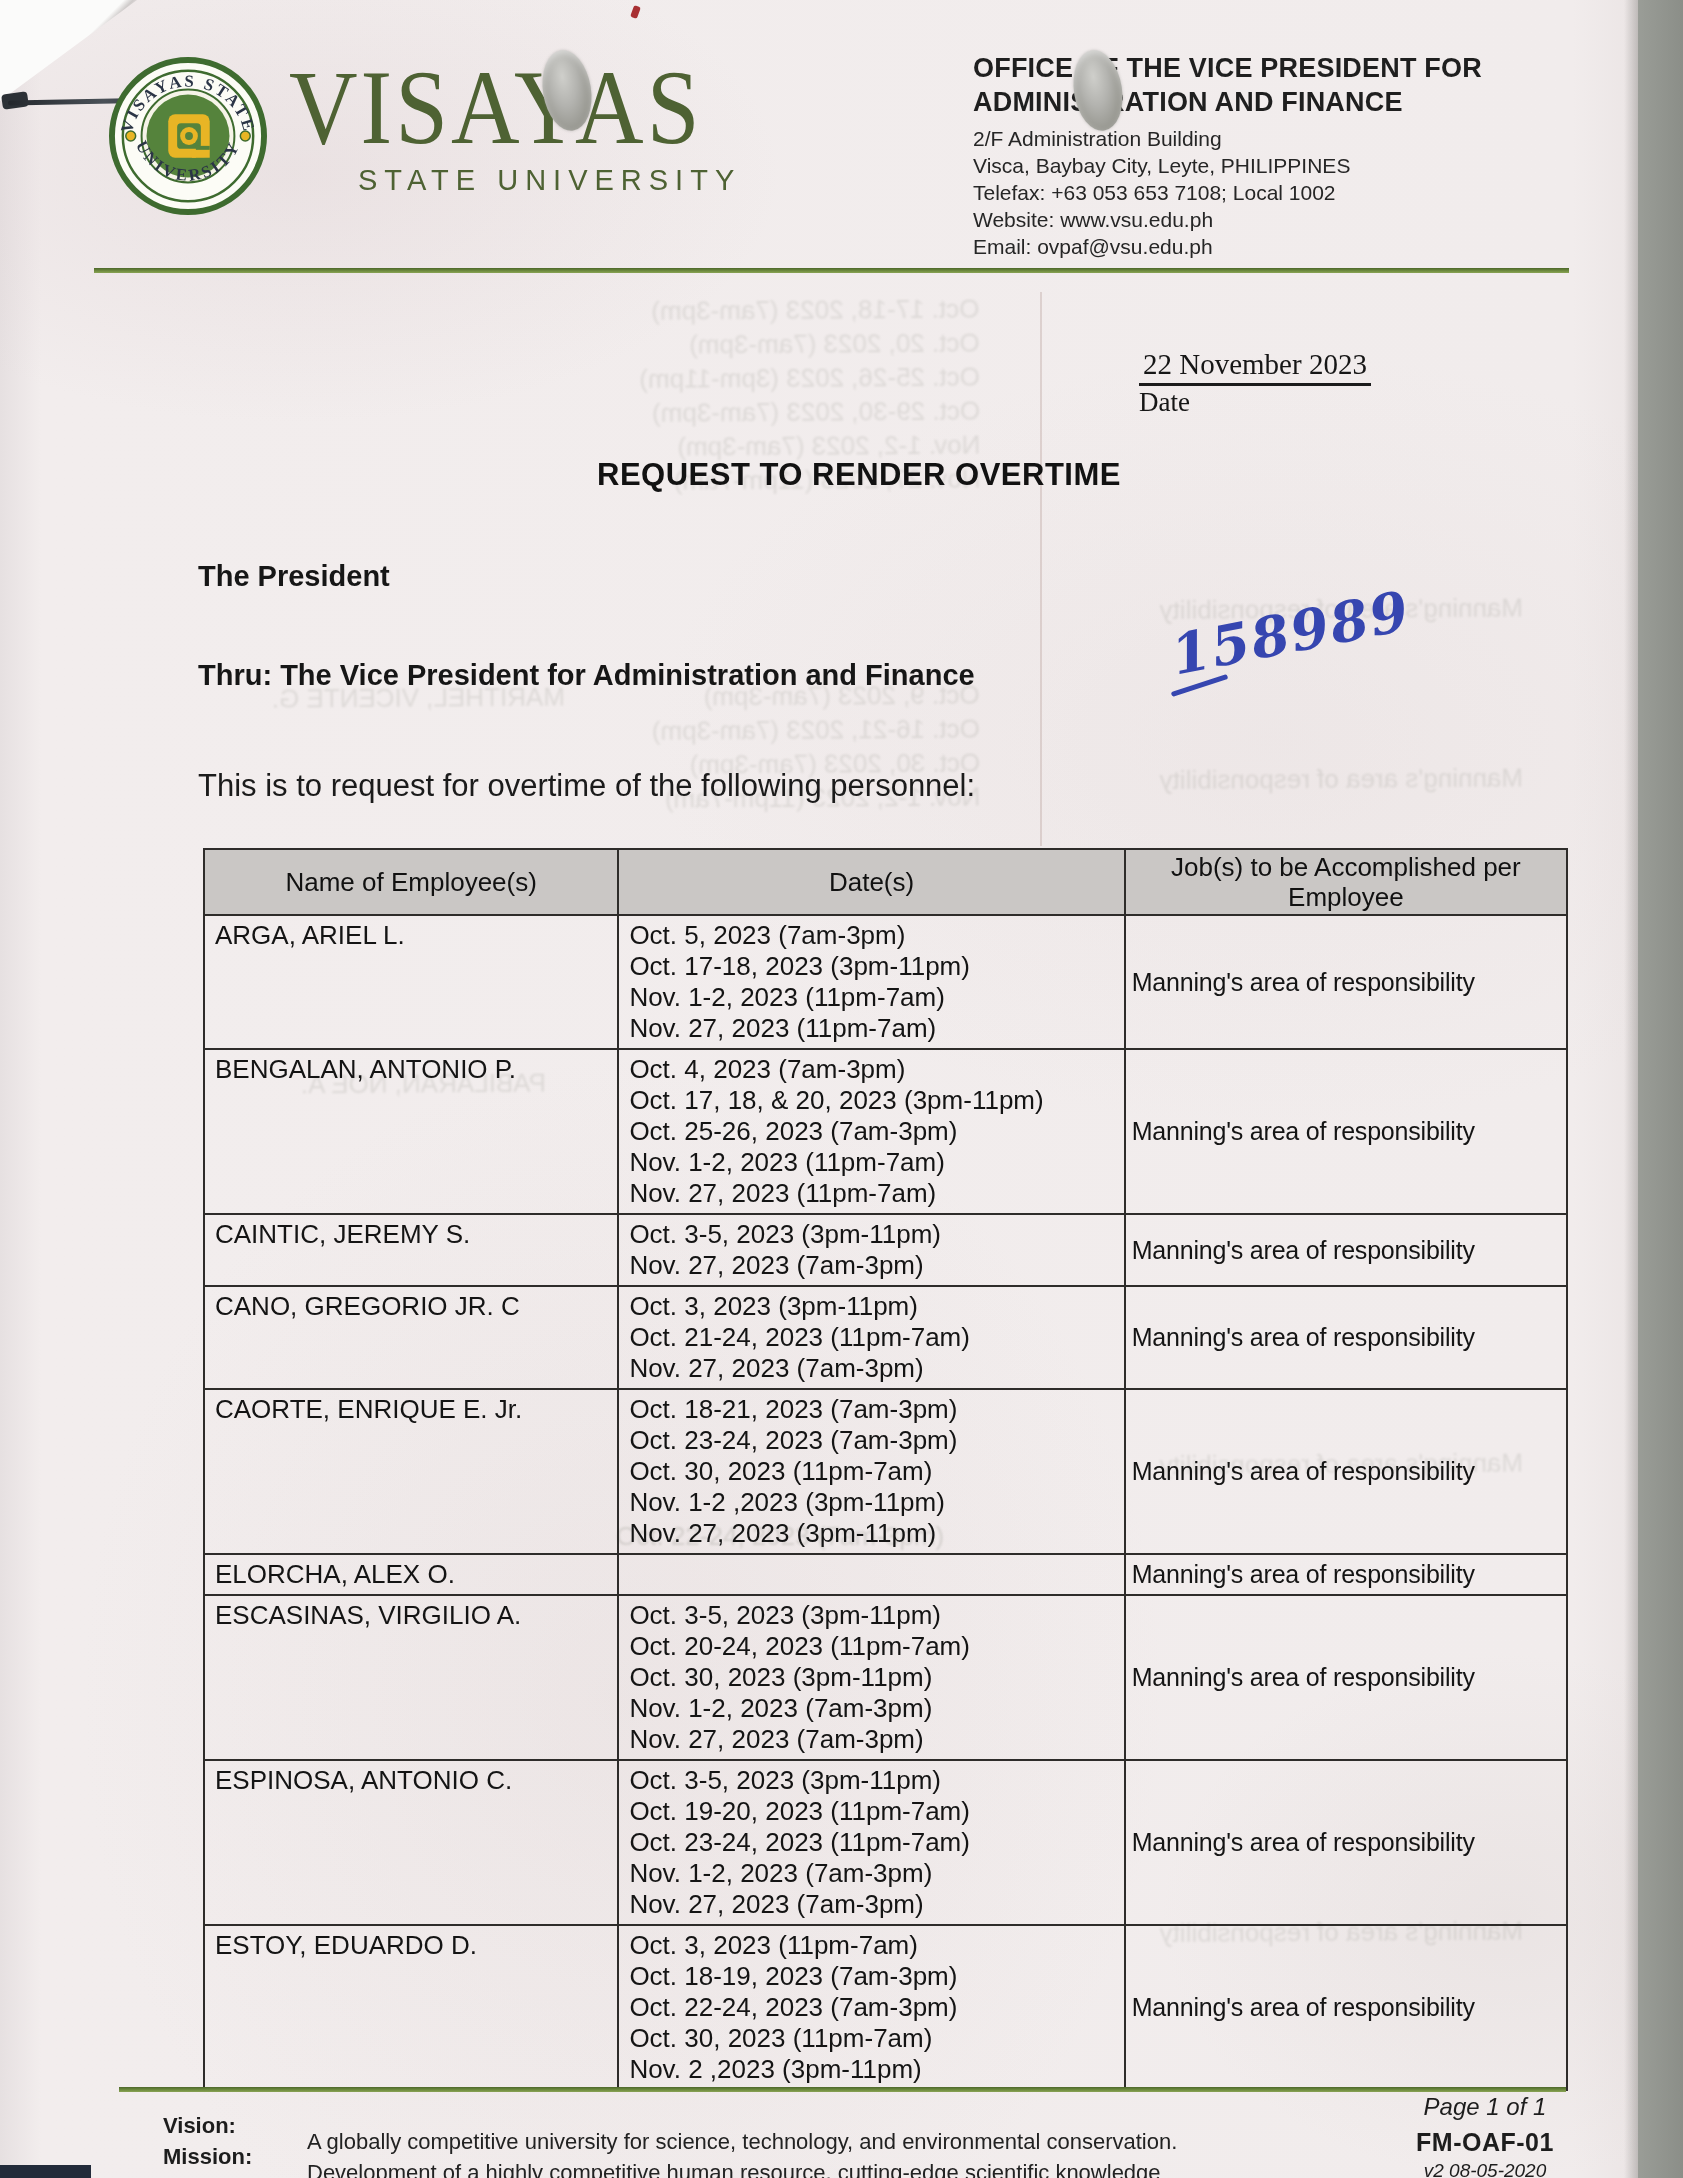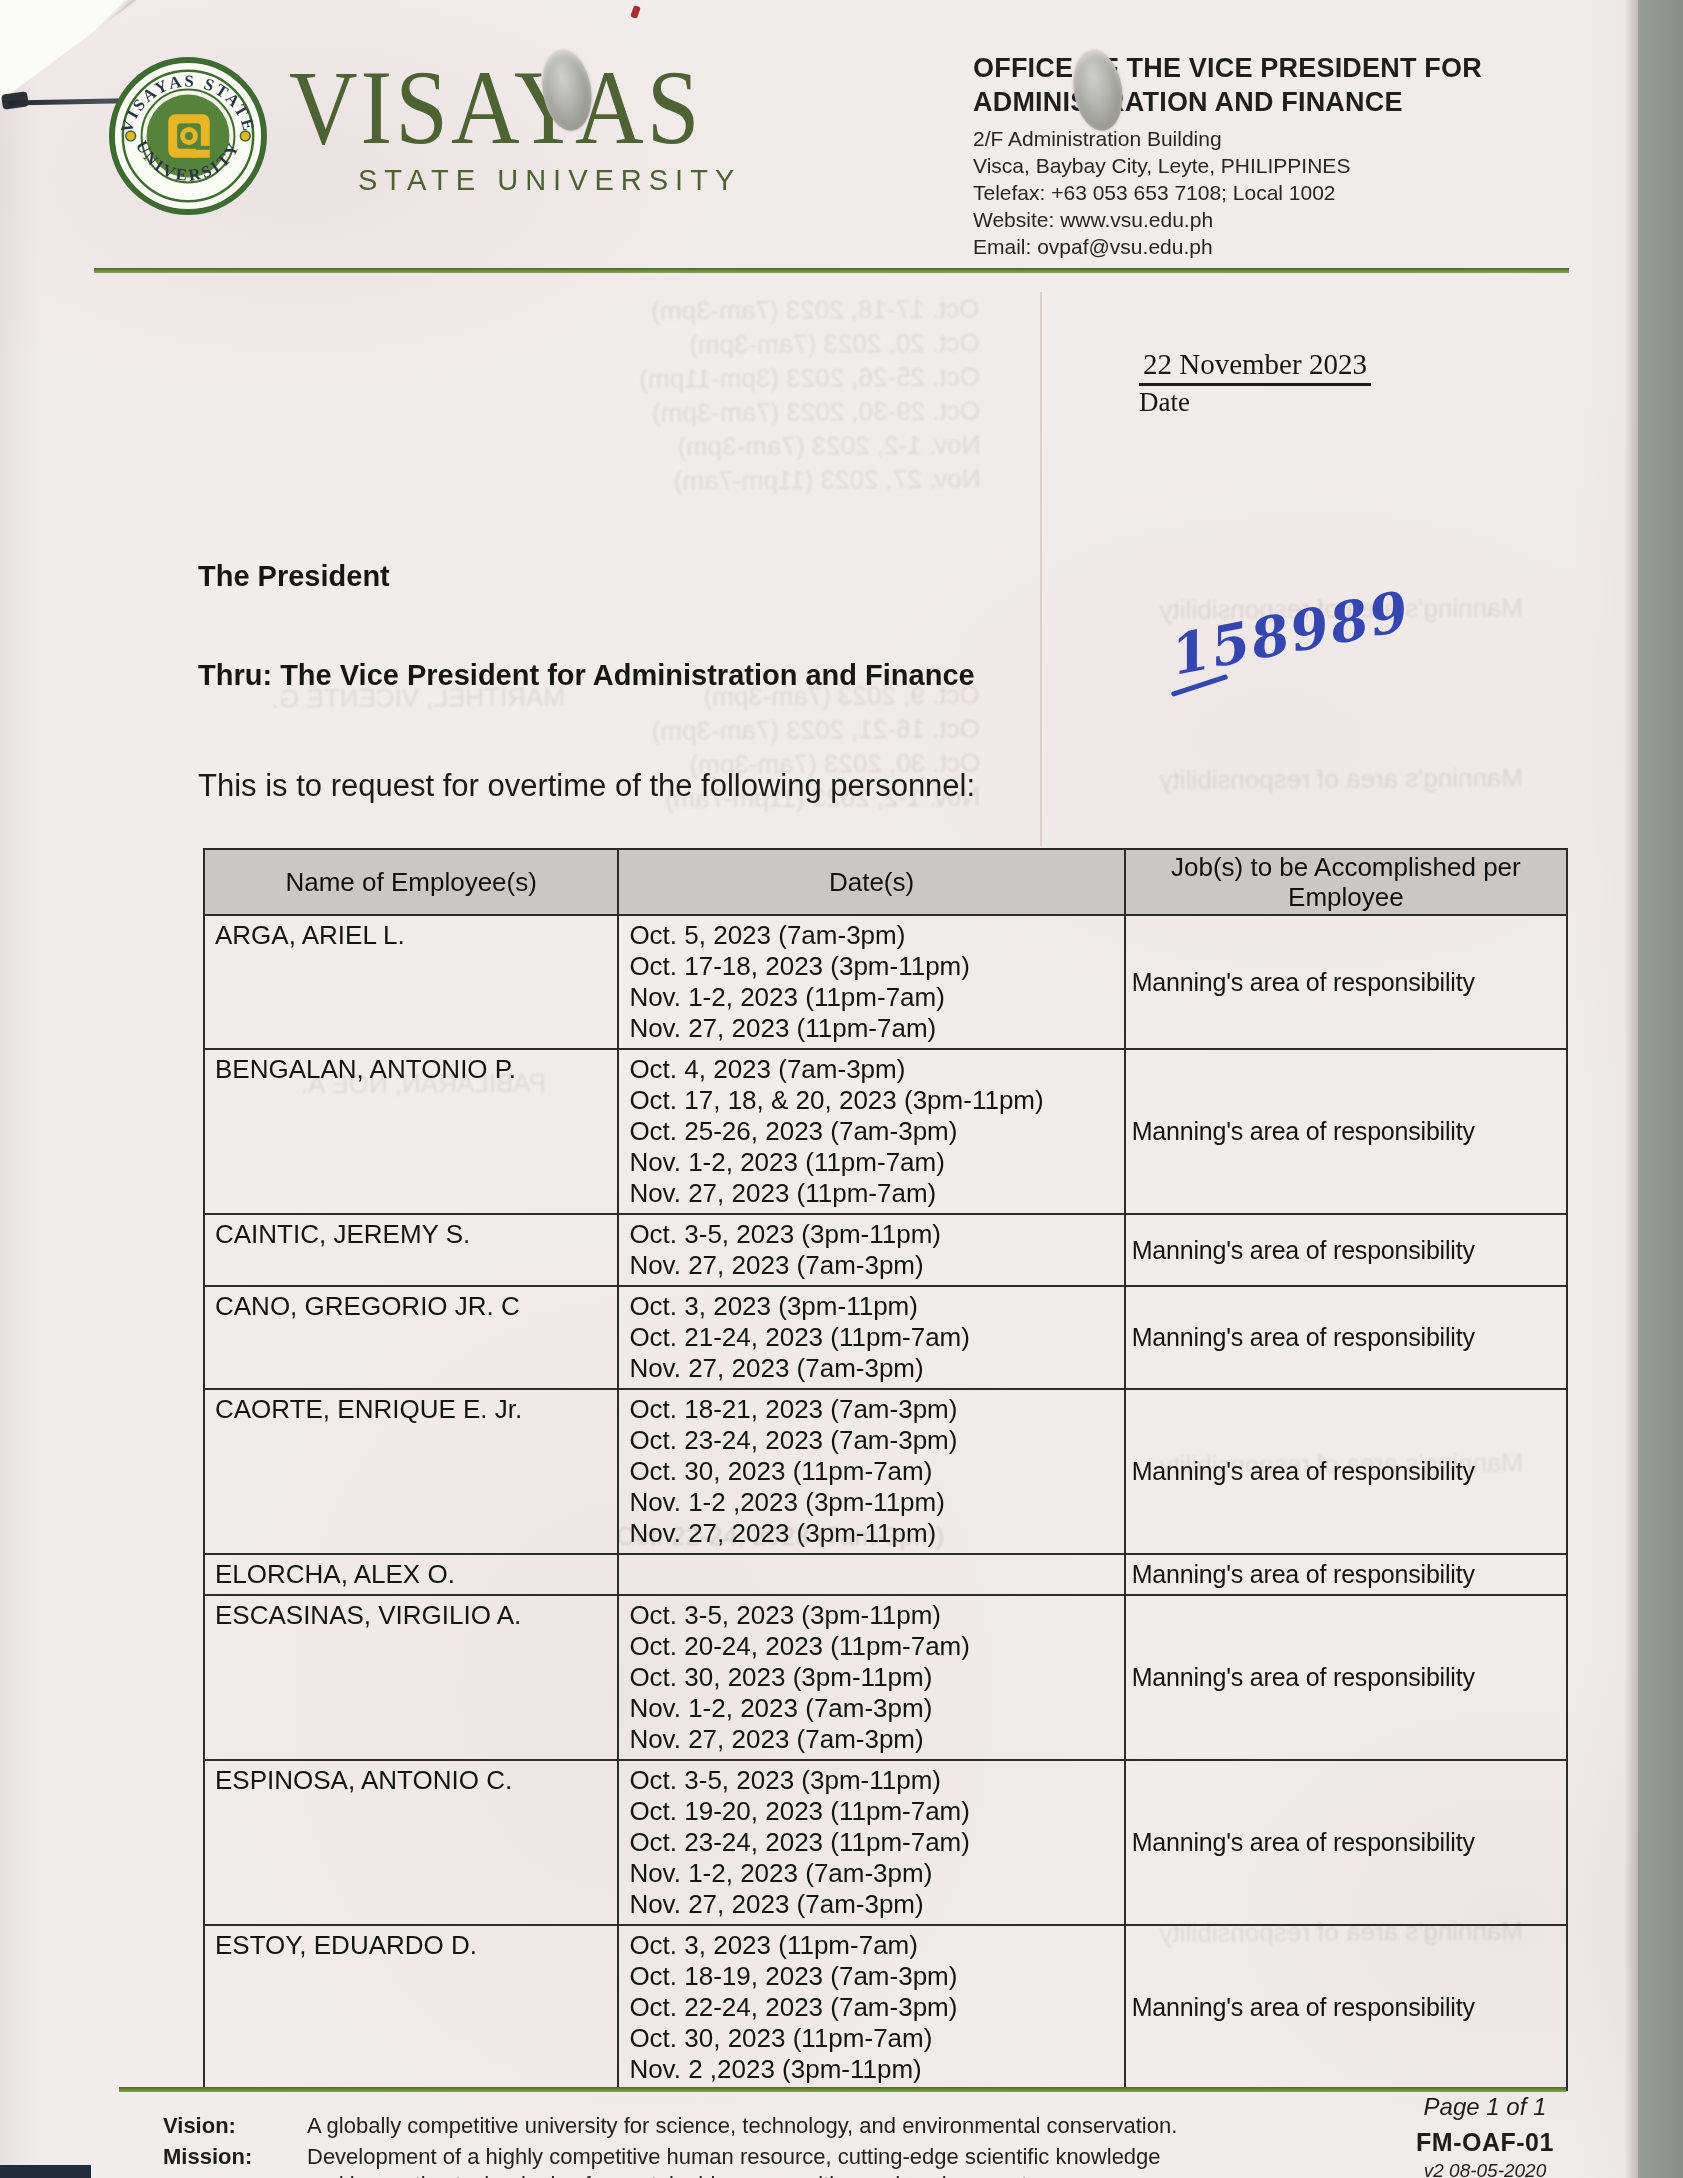--- a/index.html
+++ b/index.html
@@ -73,21 +73,21 @@
     color:#141414;}
   .ot th,.ot td{border:2.5px solid #2e2c2a;}
   .ot th{background:#cac7c5;font-weight:normal;font-size:26px;line-height:30px;
     text-align:center;vertical-align:middle;height:57px;padding:2px 10px;color:#111;}
   .ot td{font-size:26px;line-height:31px;padding:4px 10px;vertical-align:top;white-space:pre-line;}
   .ot col.c1{width:401px;} .ot col.c2{width:490px;} .ot col.c3{width:428px;}
   .ot td.job{vertical-align:middle;font-size:25px;white-space:nowrap;padding:4px 6px;letter-spacing:-0.2px;}
 
   
   .f-label{position:absolute;left:163px;font-weight:bold;font-size:22px;color:#1d1d1d;}
-  .f-text{position:absolute;left:307px;font-size:22px;color:#222;white-space:nowrap;}
+  .f-text{position:absolute;left:307px;font-size:22px;color:#222;white-space:nowrap;margin-top:16px;}
   .f-right{position:absolute;left:1396px;width:178px;text-align:center;color:#1d1d1d;}
   .f-page{top:2093px;font-style:italic;font-size:24px;}
   .f-form{top:2128px;font-weight:bold;font-size:25px;letter-spacing:0.5px;}
   .f-ver{top:2160px;font-style:italic;font-size:19px;}
 
   
   .ghost{position:absolute;color:#565b4c;opacity:.13;filter:blur(1.3px);
     font-size:26px;line-height:34px;white-space:pre-line;transform:scaleX(-1) rotate(.4deg);pointer-events:none;}
   .ghost.readable{transform:none;opacity:.17;}
   .g0{left:554px;top:293px;width:426px;}
@@ -176,20 +176,21 @@
   <div class="hole h1"></div>
   <div class="hole h2"></div>
 
   <div class="rule top"></div>
 
   <div class="dateblock">
     <div><span class="v">22 November 2023</span></div>
     <div class="l">Date</div>
   </div>
 
+  <div class="doc-title">REQUEST TO RENDER OVERTIME</div>
   <div class="addressee">The President</div>
   <div class="handwritten">158989</div>
   <div class="hw-underline"></div>
   <div class="thru">Thru: The Vice President for Administration and Finance</div>
   <div class="intro">This is to request for overtime of the following personnel:</div>
 
   <table class="ot">
     <colgroup>
         <col class="c1">
         <col class="c2">

